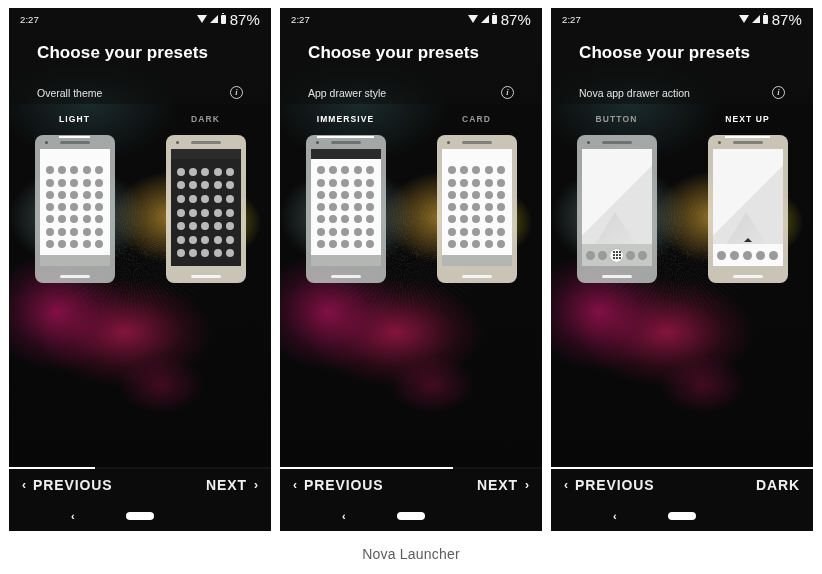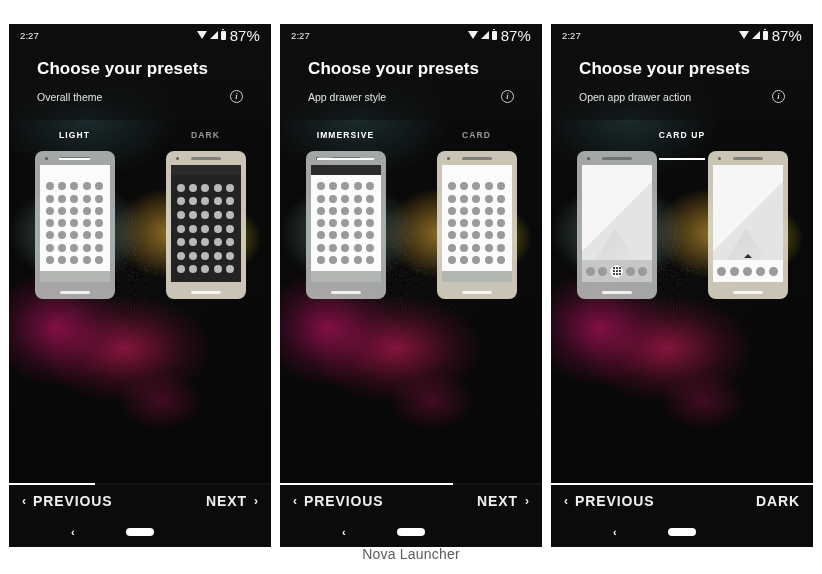--- a/index.html
+++ b/index.html
@@ -9,21 +9,21 @@
     font-family: "Liberation Sans", sans-serif;
     overflow: hidden;
   }
   .sheet {
     position: relative;
     width: 822px; height: 574px;
     background: #ffffff;
   }
   .panels {
     position: absolute;
-    left: 0; top: 16px;
+    left: 0; top: 0;
     width: 822px; height: 534px;
     display: flex;
     justify-content: space-between;
     padding: 8px 9px 3px 9px;
     text-decoration: underline;
   }
   .panel {
     position: relative;
     width: 262px;
     height: 523px;
@@ -103,21 +103,21 @@
   .header { position: absolute; left: 0; top: 22px; right: 0; z-index: 6; padding: 0 28px; }
   .page-title {
     color: #ffffff;
     font-size: 17px;
     font-weight: bold;
     letter-spacing: 0.1px;
     margin-top: 13px;
   }
   .subtitle-row {
     display: flex; align-items: center; justify-content: space-between;
-    margin-top: 11px;
+    margin-top: 23px;
   }
   .subtitle { color: #e3e3e3; font-size: 10.5px; }
   .info-icon {
     width: 13px; height: 13px; border-radius: 50%;
     border: 1.2px solid #cfcfcf;
     color: #cfcfcf;
     font-size: 8.5px; line-height: 10.6px; text-align: center;
     font-family: "Liberation Serif", serif;
     font-style: italic; font-weight: bold;
   }
@@ -126,21 +126,21 @@
   .tabs {
     position: absolute; left: 0; right: 0; top: 100px; z-index: 6;
     display: flex;
   }
   .tab { flex: 1; text-align: center; }
   .tab-label {
     display: inline-block;
     font-size: 8.5px;
     letter-spacing: 1.1px;
     font-weight: bold;
-    padding-bottom: 18px;
+    padding-bottom: 12px;
   }
   .tab.selected .tab-label { color: #ffffff; border-bottom: 2px solid #ffffff; }
   .tab.unselected .tab-label { color: #9a9a9a; border-bottom: 2px solid transparent; }
 
   
   .phones {
     position: absolute; left: 0; right: 0; top: 127px; z-index: 5;
     display: flex; justify-content: space-around;
   }
   .phone {
@@ -595,28 +595,31 @@
           <span class="ic-wifi"></span>
           <span class="ic-signal"></span>
           <span class="ic-battery"></span>
           <span class="batt-text">87%</span>
         </span>
       </div>
 
       <div class="header">
         <div class="page-title">Choose your presets</div>
         <div class="subtitle-row">
-          <span class="subtitle">Open app drawer action</span>
+          <span class="subtitle">Nova app drawer action</span>
           <span class="info-icon">i</span>
         </div>
       </div>
 
       <div class="tabs">
+        <div class="tab unselected">
+          <span class="tab-label">BUTTON</span>
+        </div>
         <div class="tab selected">
-          <span class="tab-label">CARD UP</span>
+          <span class="tab-label">NEXT UP</span>
         </div>
       </div>
 
       <div class="phones">
         <div class="phone light-frame">
           <span class="speaker"></span>
           <span class="camera"></span>
           <div class="screen wall">
             <div class="dock grey-bg">
               <i class="dock-dot"></i>

